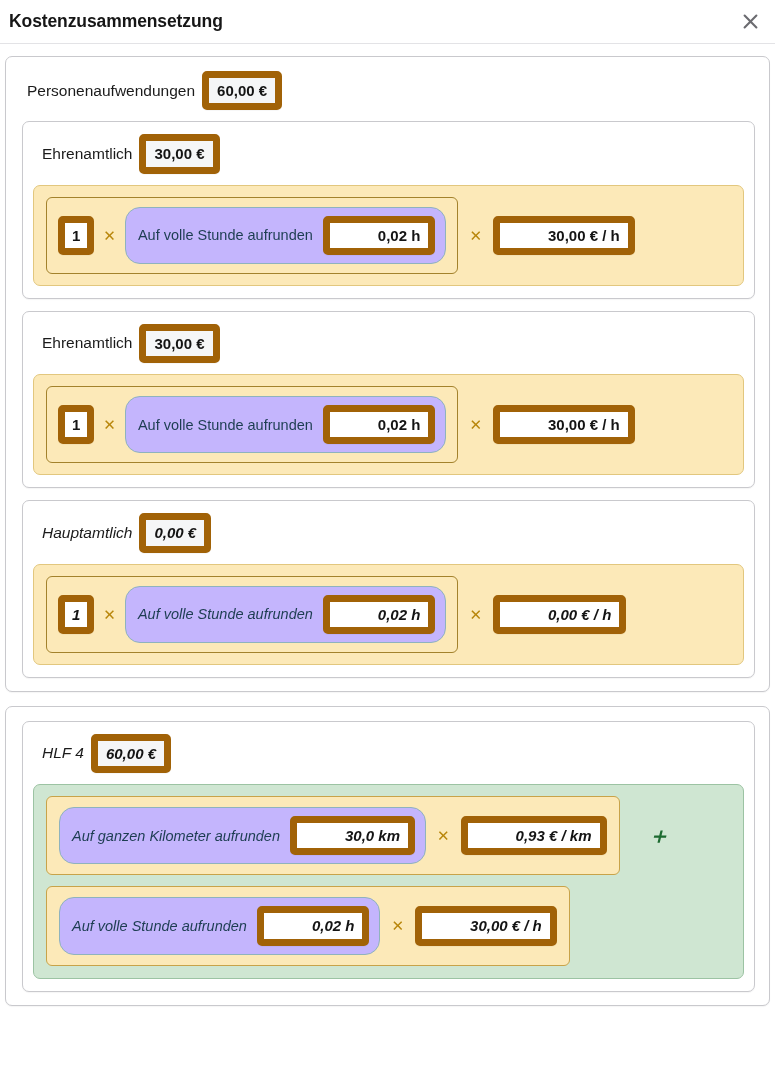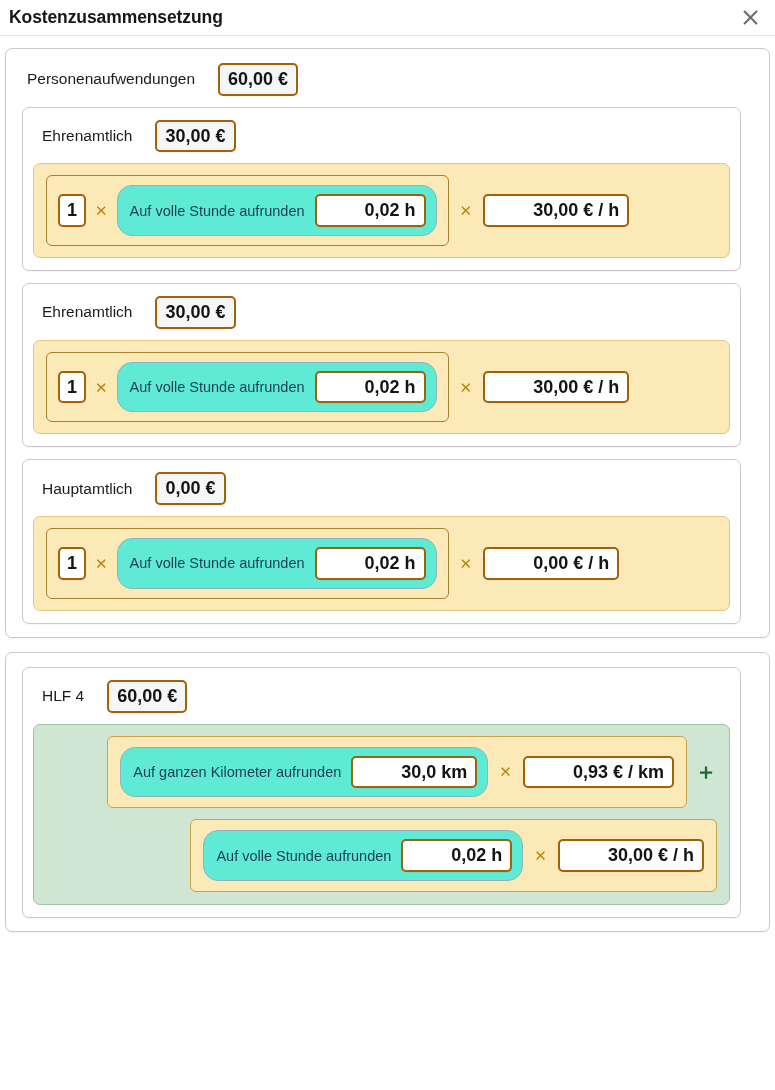--- a/index.html
+++ b/index.html
@@ -14,21 +14,21 @@
   #page {
     width: 775px;
     min-height: 1090px;
     position: relative;
     background: #ffffff;
     overflow: hidden;
   }
 
   
   .modal-header {
-    height: 36px;
+    height: 44px;
     display: flex;
     align-items: center;
     justify-content: space-between;
     padding: 0 14px 0 9px;
     border-bottom: 1px solid #e3e3e6;
     background: #fff;
   }
   .modal-title {
     font-size: 17.5px;
     font-weight: 700;
@@ -60,49 +60,49 @@
     border: 1px solid #c9c9cd;
     border-radius: 7px;
     box-shadow: 0 1px 1px rgba(0,0,0,0.045);
   }
   .card-outer {
     padding: 14px 10px 13px 10px;
     margin-bottom: 14px;
   }
   .card-inner {
     padding: 12px 10px 12px 10px;
-    margin: 0 18px 12px 6px;
-  }
-  .card-inner:last-child { margin-bottom: 0; }
+    margin: 0 4px 12px 6px;
+  }
+  .card-inner:last-child { margin-bottom: 0; font-style: italic; }
 
   
   .group-head {
     display: flex;
     align-items: center;
-    gap: 23px;
+    gap: 7px;
     margin: 0 0 11px 9px;
   }
   .group-head.level1 { margin-left: 11px; }
   .group-label {
     font-size: 15.5px;
     font-weight: 400;
     color: #1b1b1b;
     white-space: nowrap;
   }
 
   
   .badge {
     display: inline-flex;
     align-items: center;
     justify-content: center;
     background: #f5f6f7;
-    border: 2px solid #a16207;
+    border: 7px solid #a16207;
     border-radius: 5px;
     padding: 4px 8px 4px 8px;
-    font-size: 18px;
+    font-size: 15px;
     font-weight: 700;
     color: #141414;
     white-space: nowrap;
     line-height: 1.15;
     box-shadow: 0 1px 0 rgba(0,0,0,0.03);
   }
   .badge.white { background: #ffffff; padding-left: 48px; }
   .badge.tiny { padding: 4px 7px; min-width: 22px; }
 
   
@@ -155,21 +155,21 @@
   
   .calc-row {
     display: flex;
     align-items: center;
     gap: 11px;
     flex-wrap: nowrap;
   }
 
   
   .chip-blue {
-    background: #5eead4;
+    background: #c4b5fd;
     border: 1px solid #8fb3bd;
     border-radius: 15px;
     padding: 8px 10px 8px 12px;
     display: inline-flex;
     align-items: center;
     gap: 10px;
   }
   .chip-label {
     font-size: 14.5px;
     color: #1d3d52;
@@ -182,22 +182,21 @@
     border: 1px solid #c8a349;
     border-radius: 6px;
     padding: 10px 12px;
     display: inline-flex;
     align-items: center;
     gap: 11px;
   }
   .veh-line {
     display: flex;
     align-items: center;
-    gap: 8px;
-    justify-content: flex-end;
+    gap: 28px;
   }
 </style>
 </head>
 <body>
 
 <div id="page">
 
   <div class="modal-header">
     <div class="modal-title">Kostenzusammensetzung</div>
     <button class="close-btn" aria-label="close">

